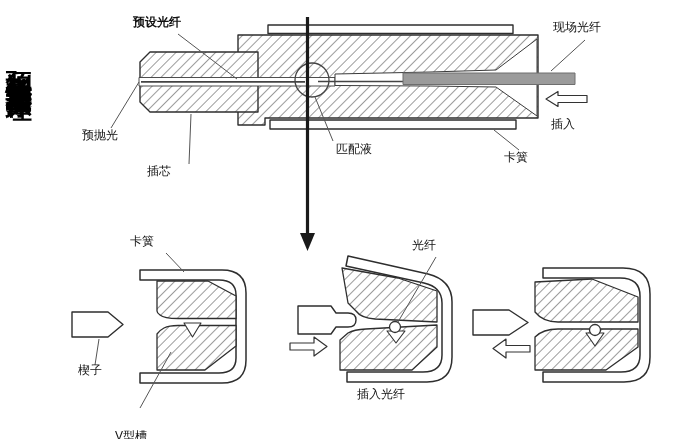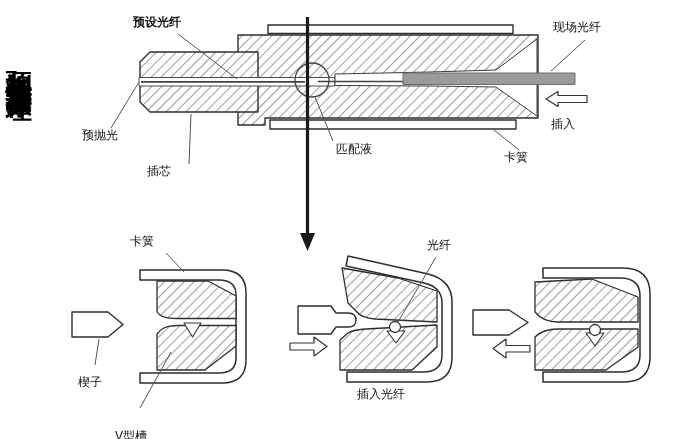--- a/index.html
+++ b/index.html
@@ -104,18 +104,18 @@
 
   <span class="lbl bold" style="left:133px;top:16px;">预设光纤</span>
   <span class="lbl" style="left:553px;top:21px;">现场光纤</span>
   <span class="lbl" style="left:82px;top:129px;font-family:Liberation Serif, serif;">预抛光</span>
   <span class="lbl" style="left:147px;top:165px;">插芯</span>
   <span class="lbl" style="left:336px;top:143px;">匹配液</span>
   <span class="lbl" style="left:504px;top:151px;">卡簧</span>
   <span class="lbl" style="left:551px;top:118px;">插入</span>
 
   <span class="lbl" style="left:130px;top:235px;">卡簧</span>
-  <span class="lbl" style="left:78px;top:376px;text-align:right;">楔子</span>
+  <span class="lbl" style="left:78px;top:364px;text-align:right;">楔子</span>
   <span class="lbl" style="left:115px;top:430px;">V型槽</span>
-  <span class="lbl" style="left:427px;top:239px;">光纤</span>
+  <span class="lbl" style="left:412px;top:239px;">光纤</span>
   <span class="lbl" style="left:357px;top:388px;">插入光纤</span>
 
 </div>
 
 </body></html>

